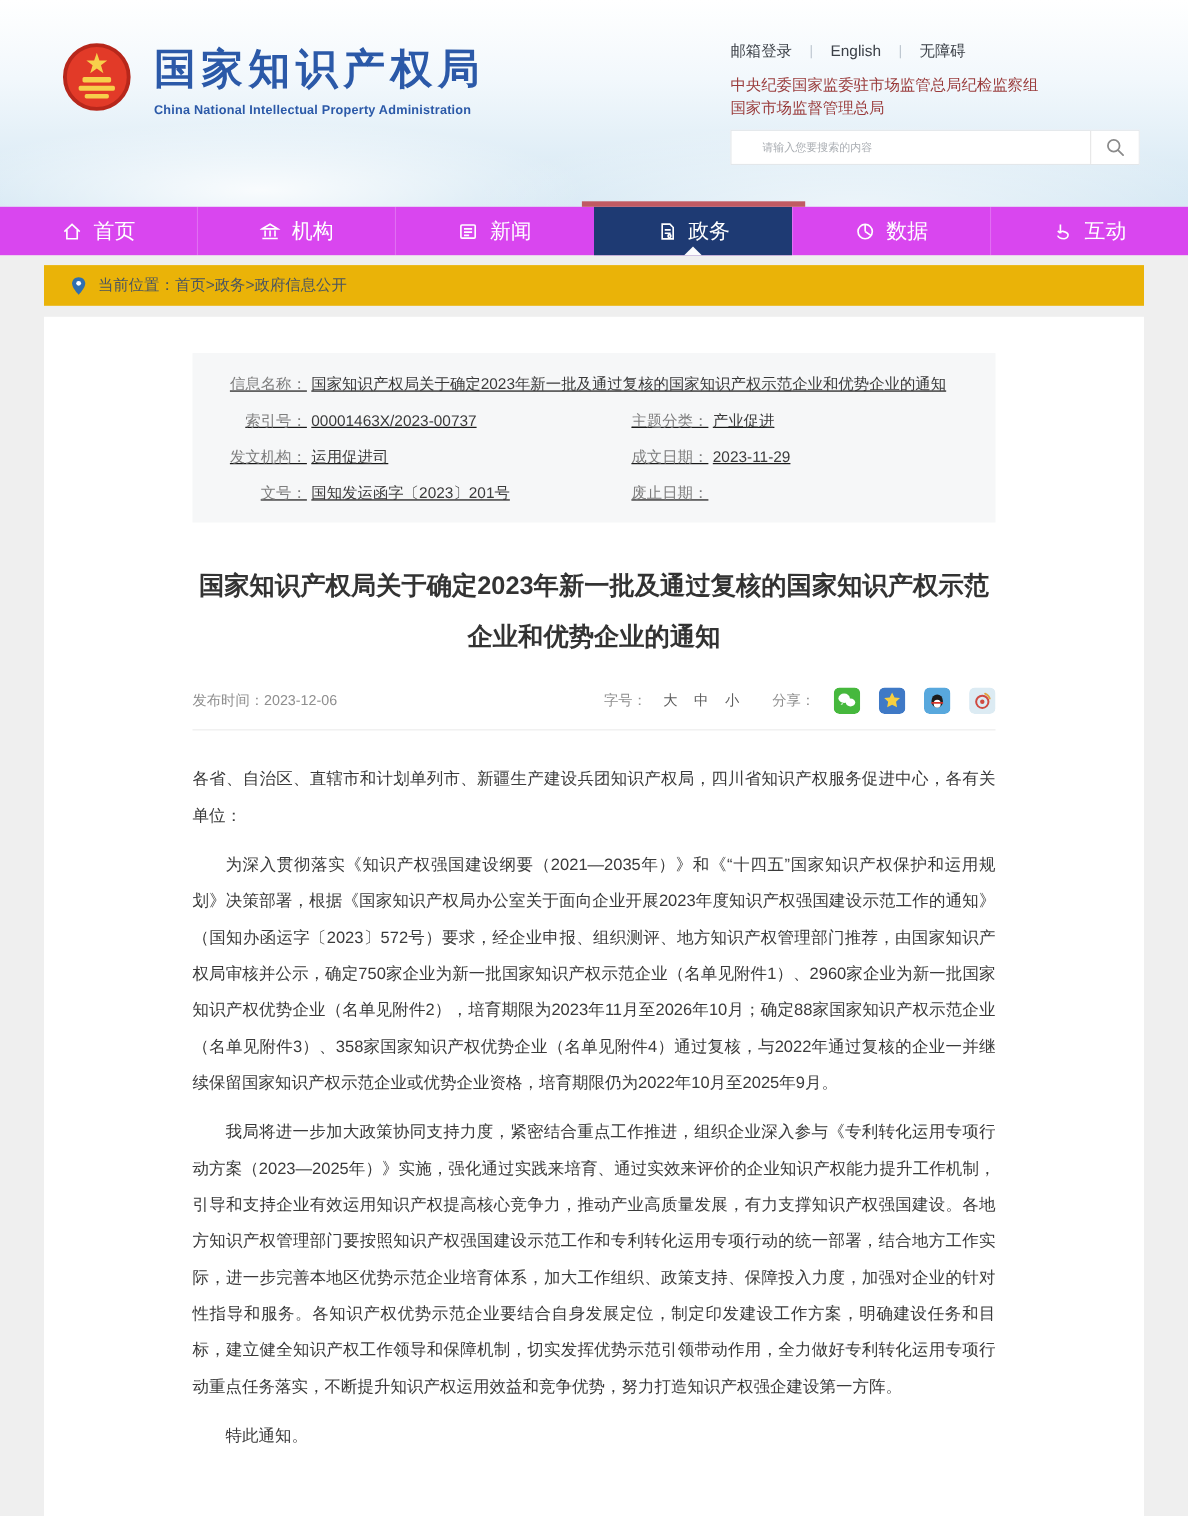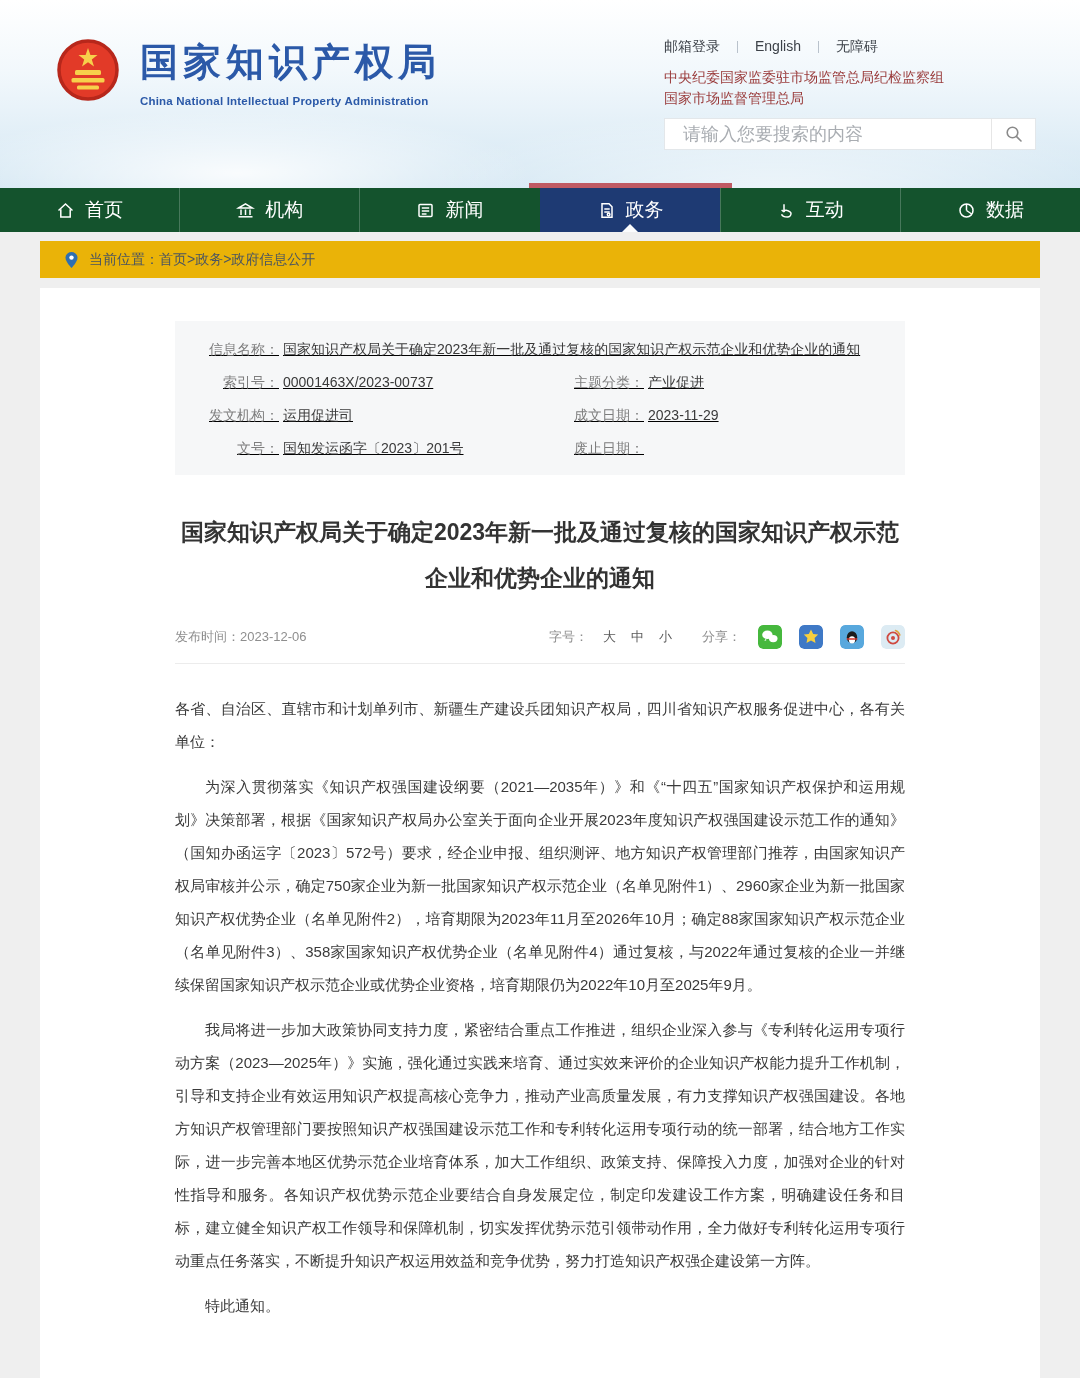--- a/index.html
+++ b/index.html
@@ -24,26 +24,26 @@
   .site-title .cn { font-size:38px; font-weight:700; color:#2b59a8; letter-spacing:5px; }
   .site-title .en { font-size:11.5px; font-weight:700; color:#2b59a8; margin-top:7px; letter-spacing:.2px; }
 
   .header-right { position:absolute; right:44px; top:38px; width:372px; }
   .top-links { text-align:left; font-size:14px; color:#3c4148; margin-bottom:11px; white-space:nowrap; }
   .top-links a { color:#3c4148; text-decoration:none; cursor:pointer; }
   .tl-sep { display:inline-block; width:1px; height:12px; background:#b9c2cc; margin:0 17px; vertical-align:middle; }
   .related { font-size:14px; line-height:21px; margin-bottom:9px; }
   .related a { display:block; color:#9a3c3c; text-decoration:none; cursor:pointer; }
   .searchbar { display:flex; align-items:stretch; background:#fff; border:1px solid #e3e7ea; height:32px; width:372px; }
-  .searchbar input { flex:1; border:none; outline:none; padding:0 18px; font-size:18px; color:#333; background:transparent; font-family:inherit; }
+  .searchbar input { flex:1; border:none; outline:none; padding:0 28px; font-size:10px; color:#333; background:transparent; font-family:inherit; }
   .searchbar input::placeholder { color:#a9adb2; }
   .search-btn { width:44px; border:none; background:#fff; border-left:1px solid #e6e6e6; display:flex; align-items:center; justify-content:center; cursor:pointer; }
 
   
-  .nav { display:flex; height:44px; background:#14532d; position:relative; }
+  .nav { display:flex; height:44px; background:#d946ef; position:relative; }
   .nav-item { flex:1; display:flex; align-items:center; justify-content:center; gap:10px;
     color:#fff; font-size:19px; position:relative; cursor:pointer; border-left:1px solid rgba(255,255,255,.22); }
   .nav-item:first-child { border-left:none; }
   .nav-item.active { background:#1e3a73; border-left-color:transparent; }
   .nav-item.active::before { content:""; position:absolute; top:-5px; left:-12px; right:-12px; height:5px; background:#c05a63; z-index:2; }
   .nav-item.active::after { content:""; position:absolute; bottom:0; left:50%; transform:translateX(-50%);
     width:0; height:0; border-left:8px solid transparent; border-right:8px solid transparent; border-bottom:8px solid #fbfcfd; }
   .nav-icon { width:19px; height:19px; flex:none; }
 
   
@@ -150,31 +150,31 @@
       <svg class="nav-icon" viewBox="0 0 19 19" fill="none" stroke="#fff" stroke-width="1.5">
         <path d="M5 2.8 H12 L15 5.8 V16.2 H5 Z"></path>
           <line x1="7.3" y1="8" x2="12.7" y2="8"></line>
           <line x1="7.3" y1="11" x2="12.7" y2="11"></line>
           <circle cx="11.6" cy="13.6" r="1.3"></circle>
       </svg>
       <span>政务</span>
     </div>
     <div class="nav-item">
       <svg class="nav-icon" viewBox="0 0 19 19" fill="none" stroke="#fff" stroke-width="1.5">
-        <path d="M7 3.2 V11 M7 11 L4.6 9 M7 11 C7 11 7.6 8.9 9.2 9.3 C10.8 9.7 14 10.8 14 12.5 C14 14.2 12.6 16 10.5 16 C8.4 16 5.3 15.5 4.6 13.2"></path>
-      </svg>
-      <span>互动</span>
-    </div>
-    <div class="nav-item">
-      <svg class="nav-icon" viewBox="0 0 19 19" fill="none" stroke="#fff" stroke-width="1.5">
         <circle cx="9.5" cy="9.5" r="6.5"></circle>
           <line x1="9.5" y1="9.5" x2="9.5" y2="3"></line>
           <line x1="9.5" y1="9.5" x2="14.7" y2="13"></line>
       </svg>
       <span>数据</span>
+    </div>
+    <div class="nav-item">
+      <svg class="nav-icon" viewBox="0 0 19 19" fill="none" stroke="#fff" stroke-width="1.5">
+        <path d="M7 3.2 V11 M7 11 L4.6 9 M7 11 C7 11 7.6 8.9 9.2 9.3 C10.8 9.7 14 10.8 14 12.5 C14 14.2 12.6 16 10.5 16 C8.4 16 5.3 15.5 4.6 13.2"></path>
+      </svg>
+      <span>互动</span>
     </div>
   </nav>
 
   <div class="breadcrumb-wrap">
     <div class="breadcrumb">
       <svg class="pin-icon" viewBox="0 0 15 18">
         <path d="M7.5 1 C4 1 1.5 3.6 1.5 6.8 C1.5 11 7.5 17 7.5 17 C7.5 17 13.5 11 13.5 6.8 C13.5 3.6 11 1 7.5 1 Z" fill="#2f6fb0"></path>
         <circle cx="7.5" cy="6.6" r="2.2" fill="#fff"></circle>
       </svg>
       <span>当前位置：</span>

